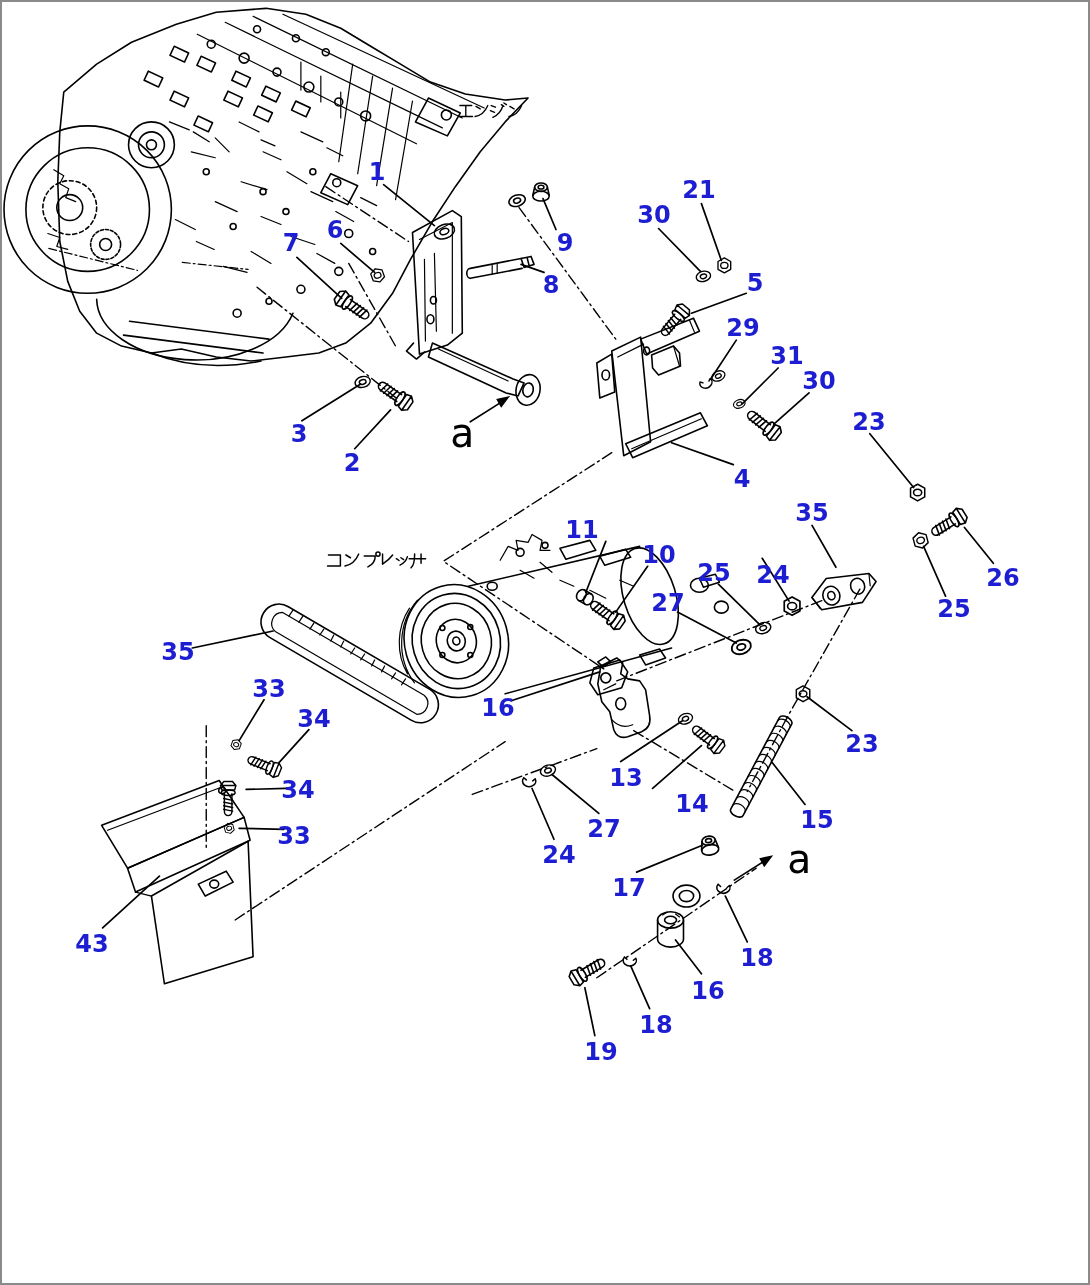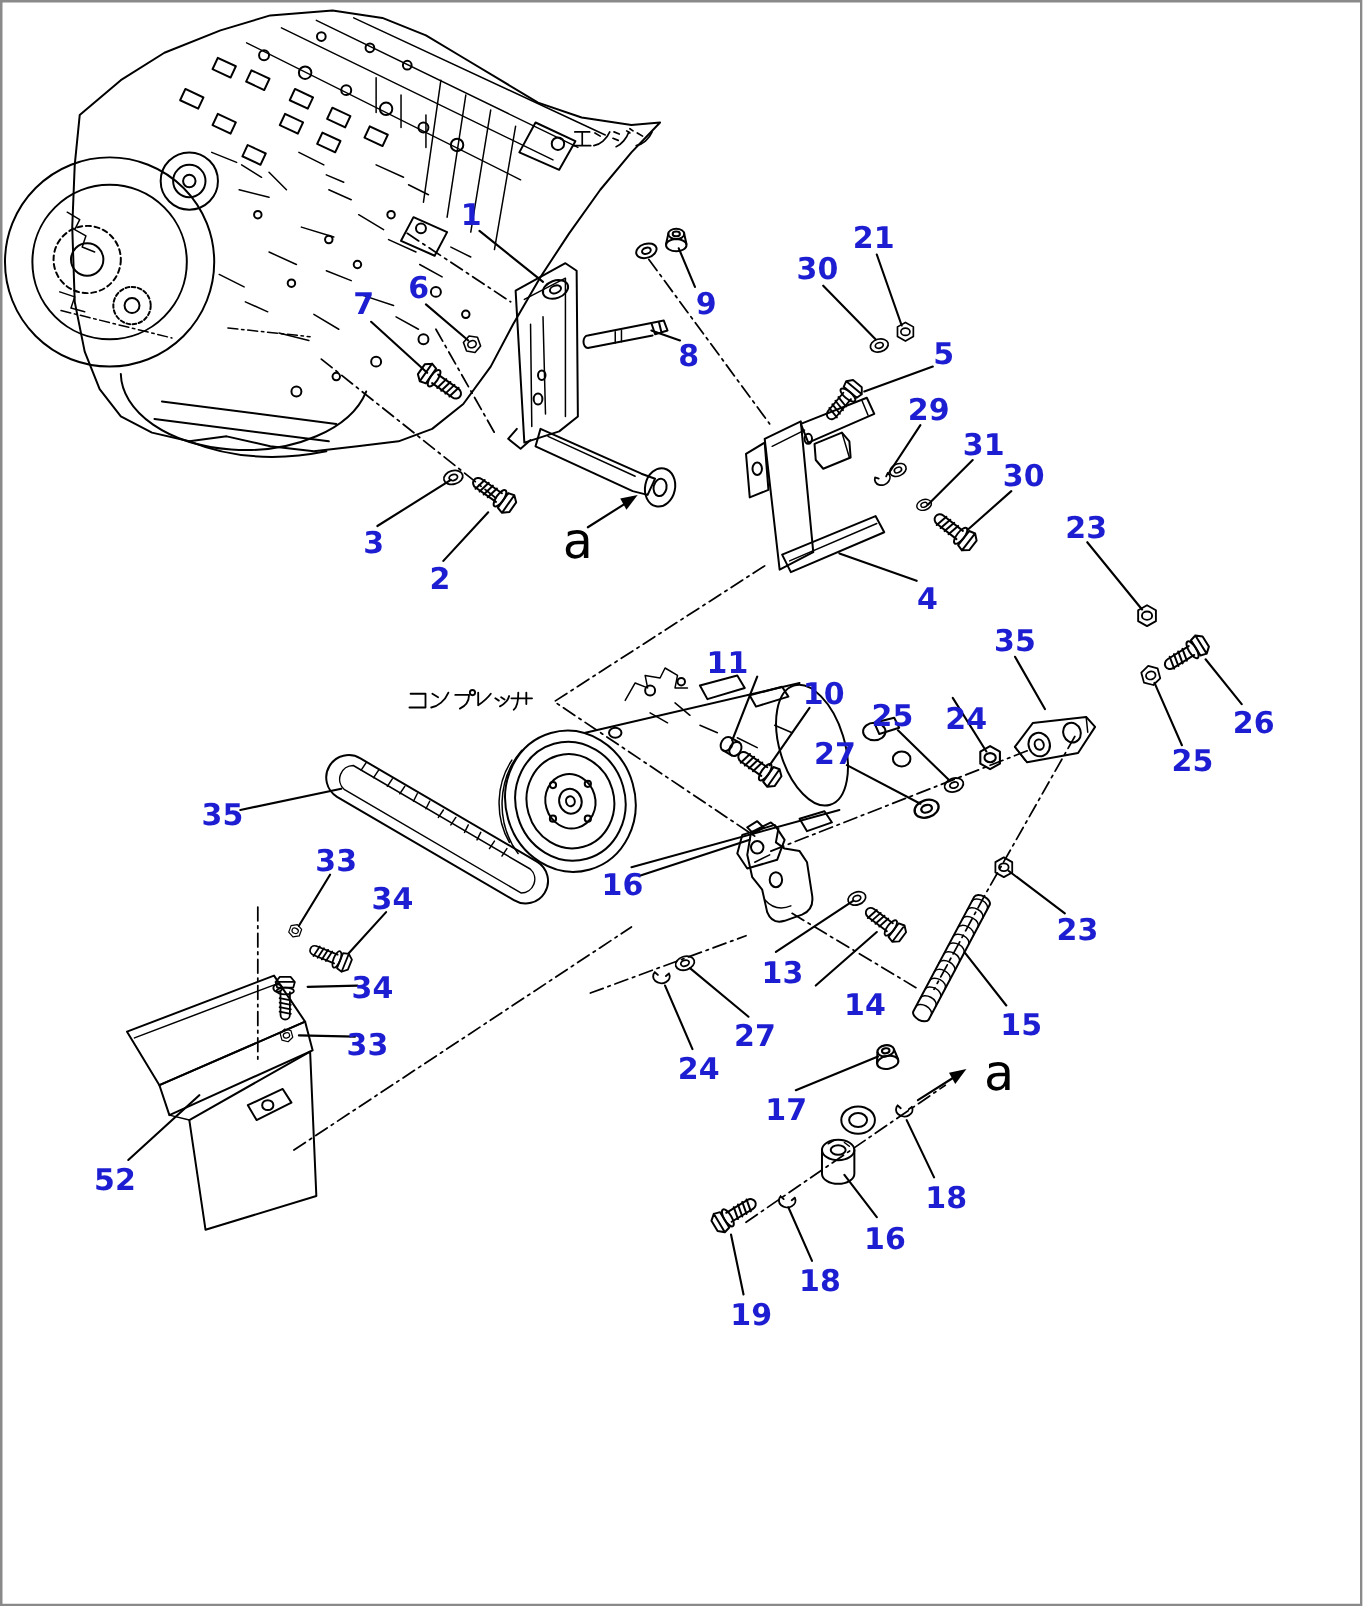--- a/index.html
+++ b/index.html
@@ -362,21 +362,21 @@
       <div class="callout" style="left: 758px; top: 573px; margin-left: 13px;">24</div>
       <div class="callout" style="left: 712px; top: 571px;">25</div>
       <div class="callout" style="left: 952px; top: 607px;">25</div>
       <div class="callout" style="left: 1001px; top: 576px;">26</div>
       <div class="callout" style="left: 666px; top: 601px;">27</div>
       <div class="callout" style="left: 602px; top: 827px;">27</div>
       <div class="callout" style="left: 557px; top: 853px;">24</div>
       <div class="callout" style="left: 741px; top: 326px;">29</div>
       <div class="callout" style="left: 817px; top: 379px;">30</div>
       <div class="callout" style="left: 785px; top: 354px;">31</div>
-      <div class="callout" style="left: 90px; top: 942px;">52</div>
+      <div class="callout" style="left: 90px; top: 942px;">43</div>
       <div class="callout" style="left: 267px; top: 687px;">33</div>
       <div class="callout" style="left: 292px; top: 834px;">33</div>
       <div class="callout" style="left: 312px; top: 717px;">34</div>
       <div class="callout" style="left: 296px; top: 788px;">34</div>
       <div class="callout" style="left: 176px; top: 650px;">35</div>
       <div class="viewletter" style="left: 460px; top: 431px;">a</div>
       <div class="viewletter" style="left: 797px; top: 857px;">a</div>
     </div>
 
 </div>

